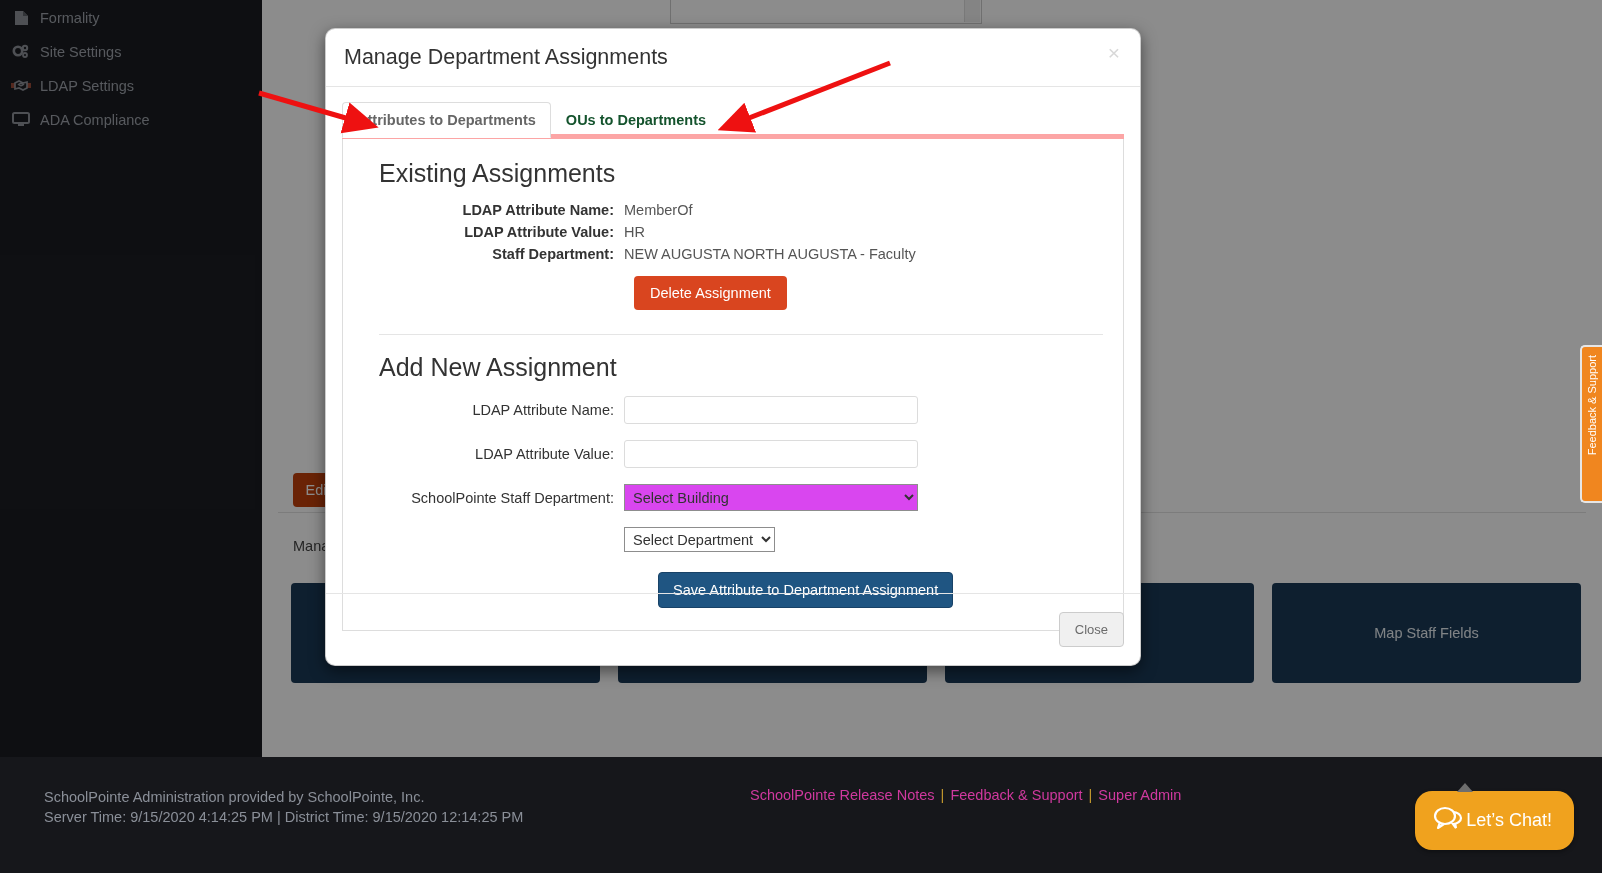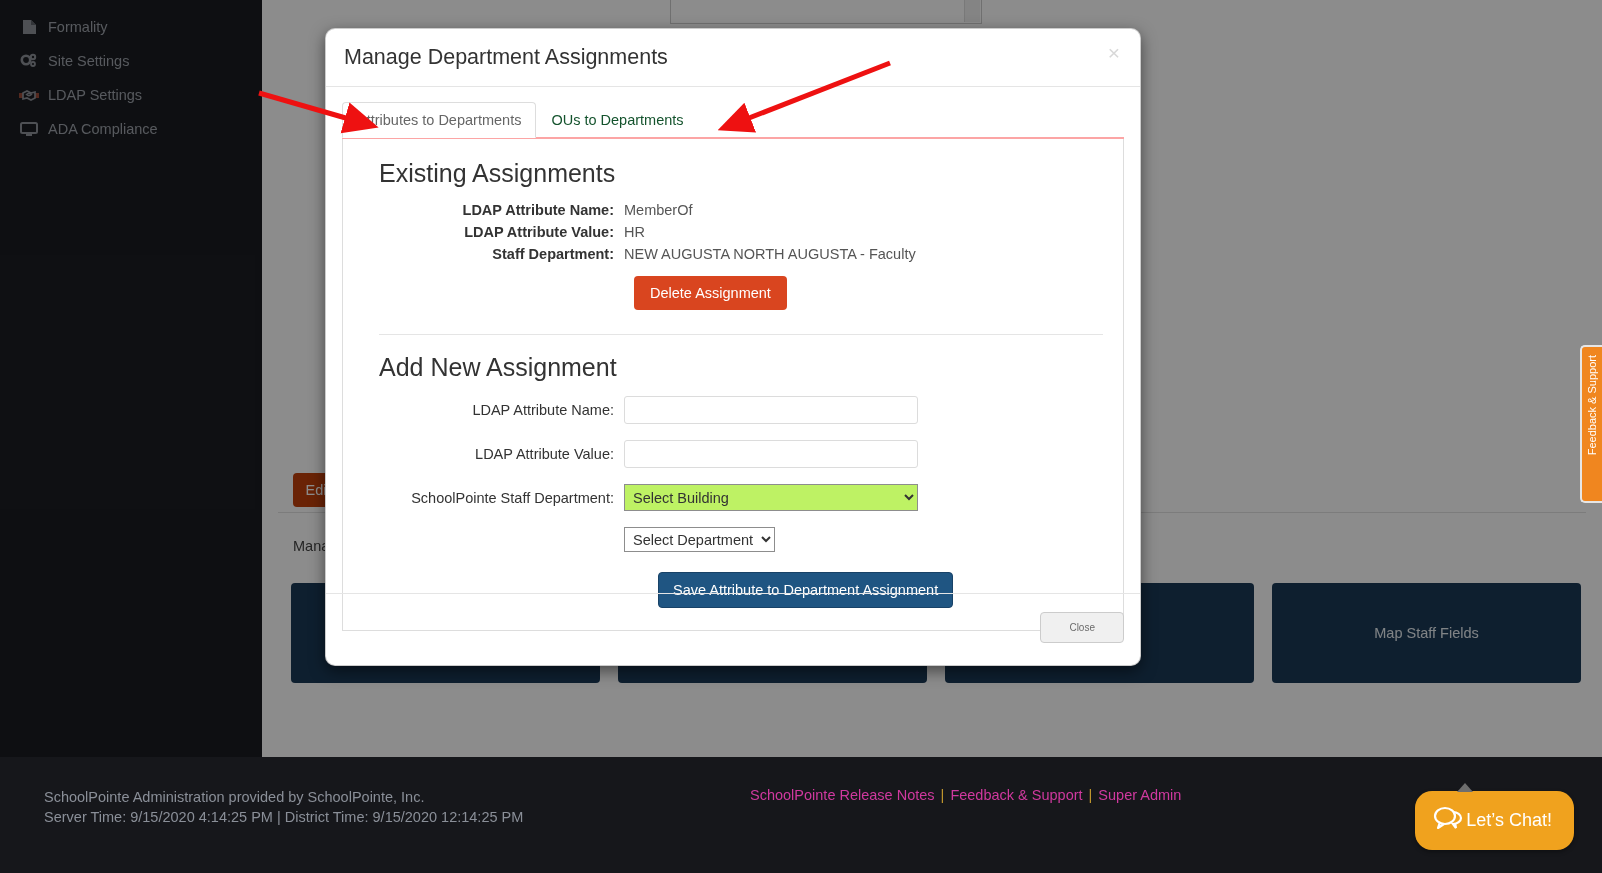--- a/index.html
+++ b/index.html
@@ -13,22 +13,22 @@
   #root { position: relative; width: 1602px; height: 873px; }
 
   
   .sidebar {
     position: absolute; left: 0; top: 0;
     width: 262px; height: 757px;
     background: #1b1d22;
     z-index: 1;
   }
   .side-item {
-    display: flex; align-items: center;
-    height: 34px; padding-left: 16px;
+    display: flex; align-items: flex-start;
+    height: 34px; padding-left: 8px;
     color: #9ea3ab; font-size: 14.5px;
     cursor: pointer;
   }
   .side-icon {
     width: 26px; flex: 0 0 26px;
     display: flex; align-items: center; justify-content: center;
     color: #8e929a;
   }
   .side-label { margin-left: 6px; white-space: nowrap; }
 
@@ -134,23 +134,23 @@
   .modal-close-x {
     position: absolute; right: 14px; top: 12px;
     font-size: 21px; color: #d8d8d8;
     background: none; border: 0; cursor: pointer;
     line-height: 1; font-family: "Liberation Sans", sans-serif;
   }
   .modal-body { padding: 16px 16px 0 16px; }
 
   
   .tabs {
-    display: flex; align-items: flex-end;
-    border-bottom: 2px solid #fca5a5;
-    height: 36px; padding-left: 0;
+    display: flex; align-items: center;
+    border-bottom: 5px solid #fca5a5;
+    height: 36px; padding-left: 0; font-weight: bold;
   }
   .tab {
     font-size: 14.5px; padding: 8px 14px;
     cursor: pointer; position: relative; top: 1px;
     border: 1px solid transparent; border-radius: 4px 4px 0 0;
     line-height: 18px;
   }
   .tab.active {
     background: #fff; color: #666;
     border-color: #ddd #ddd #fff #ddd;
@@ -195,21 +195,21 @@
     width: 294px; height: 28px;
     border: 1px solid #dcdcdc; border-radius: 3px;
     padding: 2px 8px; font-size: 14.5px;
     font-family: "Liberation Sans", sans-serif;
     color: #333;
   }
   .sel-building {
     width: 294px; height: 27px;
     font-size: 14.5px; color: #333;
     font-family: "Liberation Sans", sans-serif;
-    border: 1px solid #8d8d8d; background: #bef264;
+    border: 1px solid #8d8d8d; background: #d946ef;
     padding: 2px 4px;
   }
   .sel-dept {
     height: 25px; font-size: 14.5px; color: #333;
     font-family: "Liberation Sans", sans-serif;
     border: 1px solid #8d8d8d; background: #fff;
     padding: 1px 4px;
   }
   .btn-save {
     margin-left: 279px; margin-top: 14px;
@@ -222,21 +222,21 @@
   .modal-footer {
     position: absolute; left: 0; right: 0; bottom: 0;
     height: 72px;
     border-top: 1px solid #e5e5e5;
     padding: 18px 16px 0 0;
     text-align: right;
   }
   .btn-close {
     background: #f0f0f0; color: #6b6b6b;
     border: 1px solid #ccc; border-radius: 4px;
-    padding: 9px 28px; font-size: 10px;
+    padding: 9px 15px; font-size: 13px;
     font-family: "Liberation Sans", sans-serif;
     cursor: pointer;
   }
 
   
   .footer {
     position: absolute; left: 0; top: 757px;
     width: 1602px; height: 116px;
     background: #16171b;
     color: #8a8f98; font-size: 14.5px;

